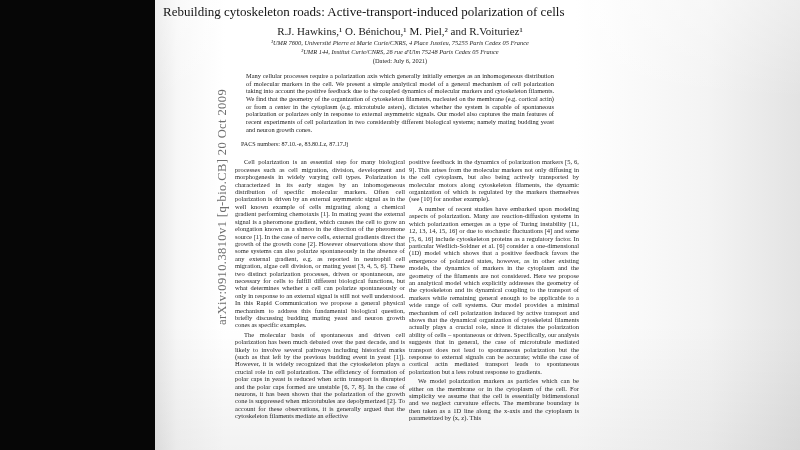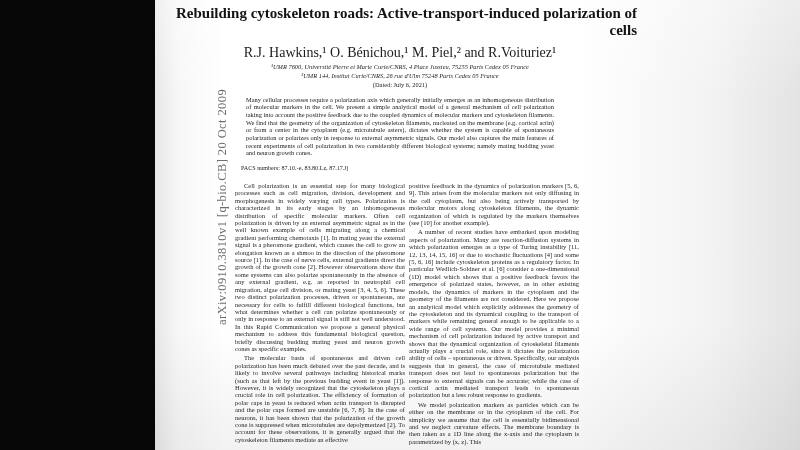--- a/index.html
+++ b/index.html
@@ -16,22 +16,22 @@
     content:"";position:absolute;inset:0;pointer-events:none;
     background:linear-gradient(180deg,rgba(255,255,255,0.35) 0%,rgba(255,255,255,0) 22%,rgba(0,0,0,0) 72%,rgba(0,0,0,0.05) 100%);
   }
   .stamp{
     position:absolute;left:67px;top:46%;
     transform:translate(-50%,-50%) rotate(-90deg);
     white-space:nowrap;font-size:12.5px;letter-spacing:0.4px;
     color:#6f6f6f;z-index:3;
   }
   .content{position:absolute;left:0;top:0;width:490px;height:450px;z-index:2;color:#1b1b1b;}
-  .title{margin:5px 8px 0;text-align:right;font-weight:bold;font-size:15px;line-height:1.15;color:#141414;}
-  .authors{margin-top:5px;text-align:center;font-size:14px;}
+  .title{margin:5px 8px 0;text-align:left;font-weight:normal;font-size:13px;line-height:1.15;color:#141414;}
+  .authors{margin-top:5px;text-align:center;font-size:11px;}
   .affil{margin-top:2px;text-align:center;font-style:italic;font-size:6.4px;color:#222;}
   .dated{margin-top:2px;text-align:center;font-size:6.4px;}
   .abstract{
     margin:8px auto 0;width:308px;font-size:6.4px;line-height:1.2;
     text-align:justify;color:#222;
   }
   .pacs{margin:8px 0 0 86px;font-size:6.1px;color:#222;}
   .columns{display:flex;gap:4px;margin:11px 0 0 80px;width:344px;}
   .col{width:170px;font-size:6.5px;line-height:1.14;text-align:justify;color:#1d1d1d;}
   .col p{margin:0 0 0 0;text-indent:9px;}

